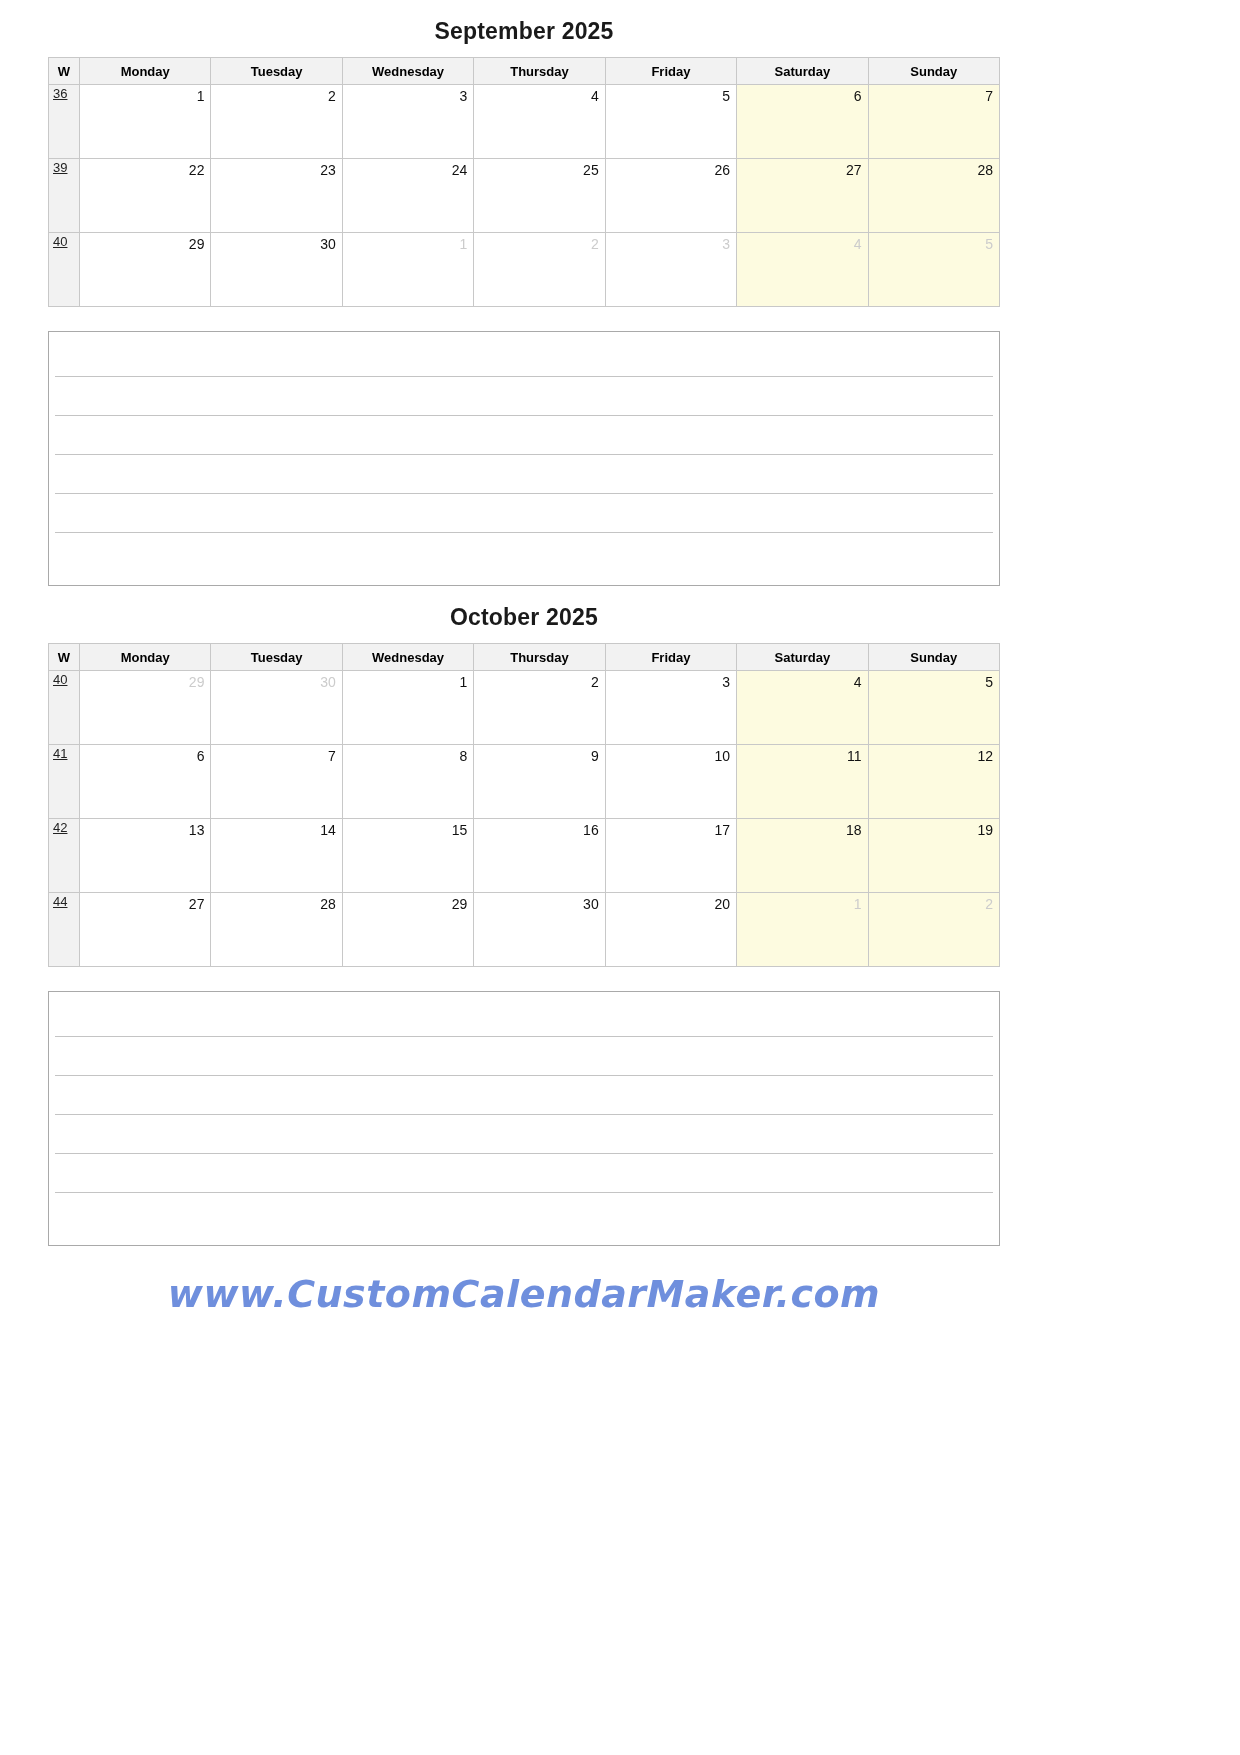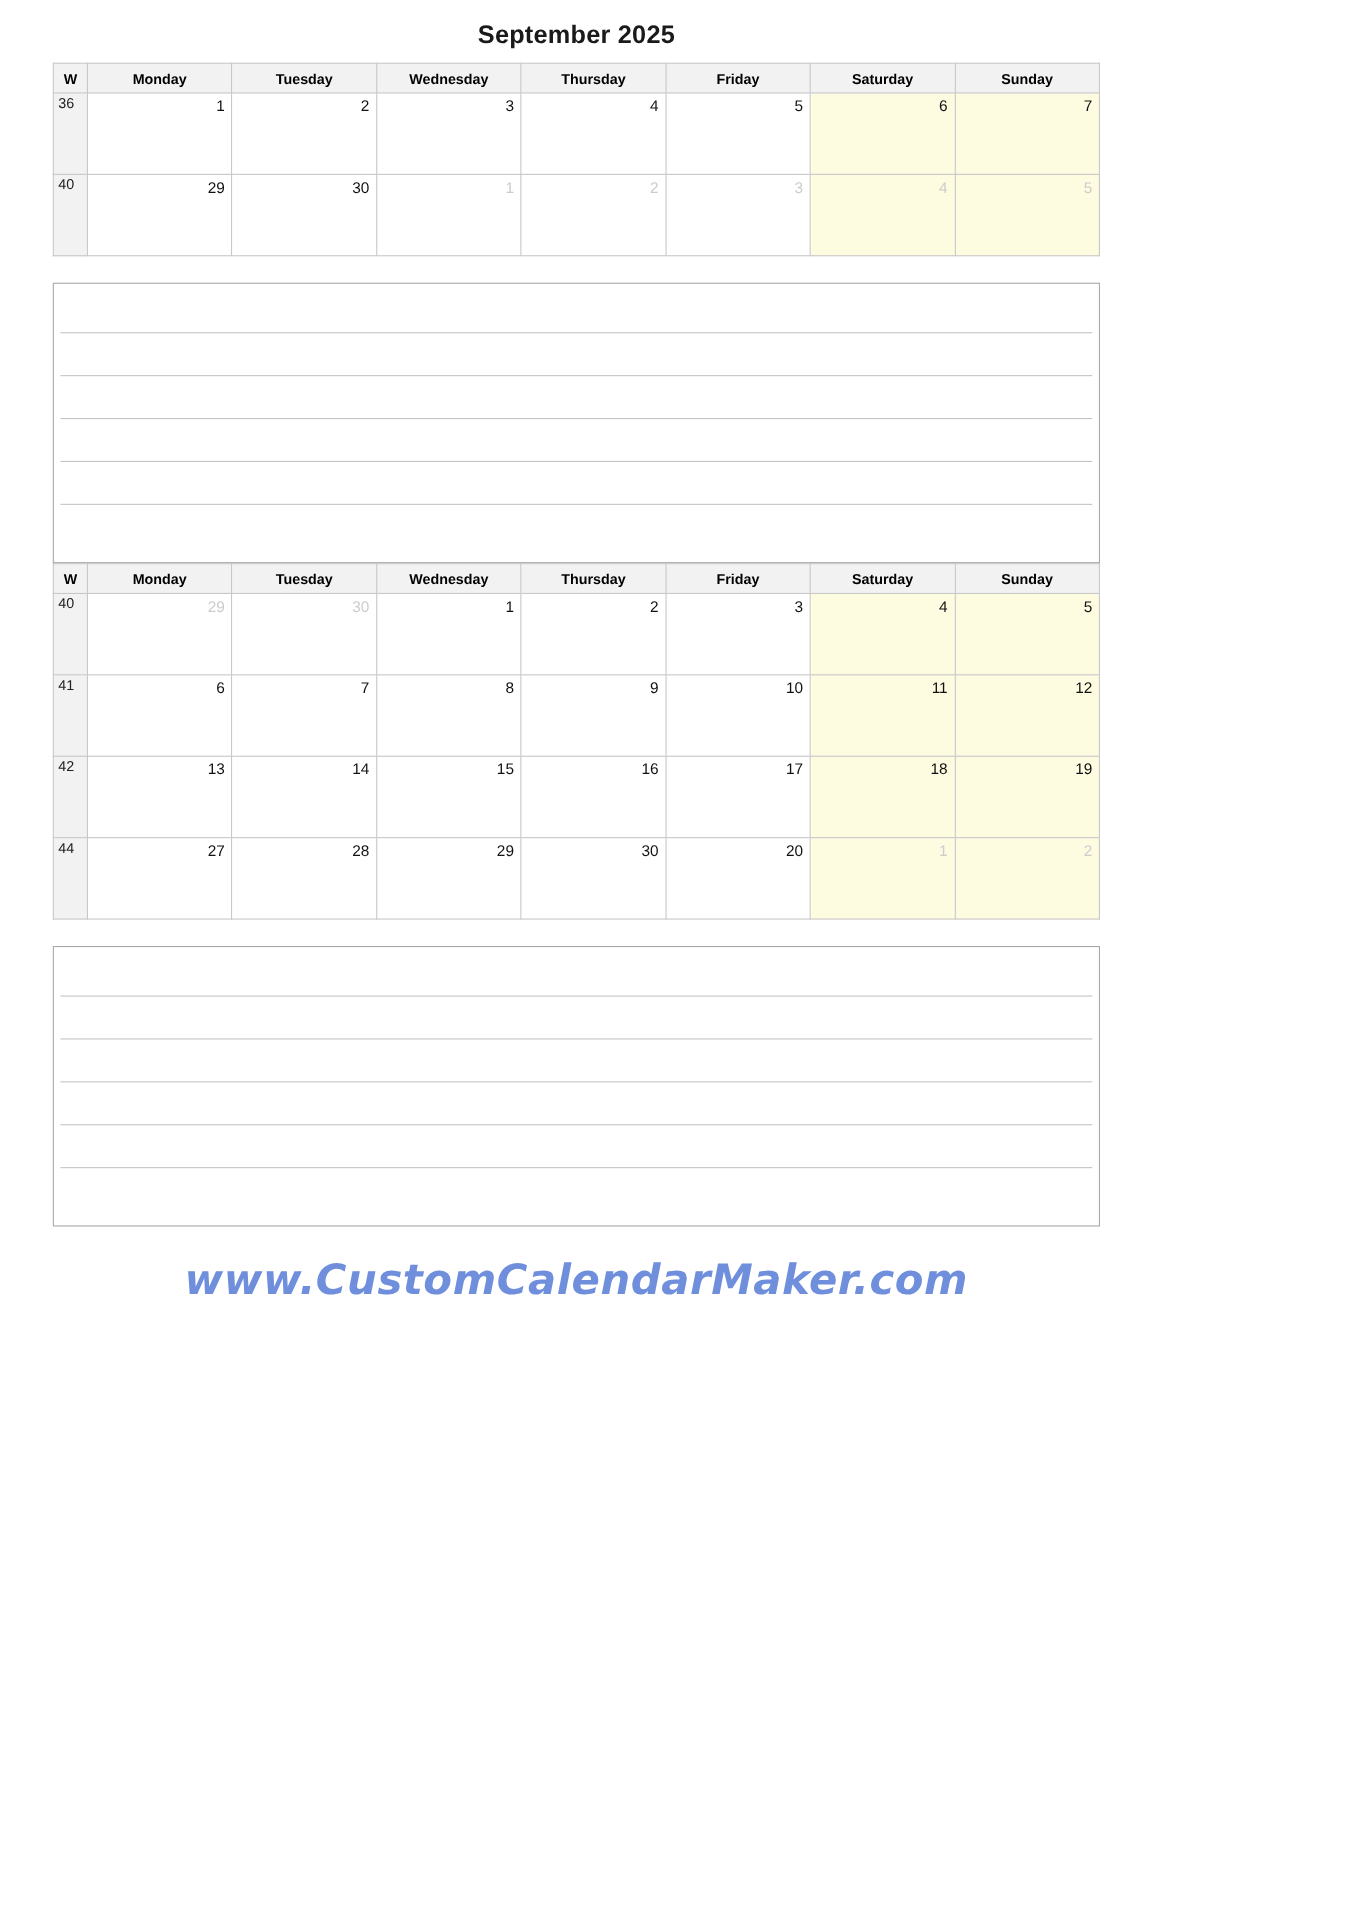--- a/index.html
+++ b/index.html
@@ -49,20 +49,21 @@
     width: 30px;
     background: #f2f2f2;
   }
   td.w-col {
     border: 1px solid #c8c8c8;
     font-size: 13px;
     text-align: left;
     padding-left: 4px;
     vertical-align: top;
     color: #222;
+    text-decoration: underline;
   }
   table.cal td.day {
     border: 1px solid #c8c8c8;
     height: 70px;
     vertical-align: top;
     text-align: right;
     font-size: 14px;
     padding: 3px 6px 0 0;
     color: #111;
     background: #ffffff;
@@ -124,20 +125,30 @@
           <td class="w-col">36</td>
           <td class="day">1</td>
           <td class="day">2</td>
           <td class="day">3</td>
           <td class="day">4</td>
           <td class="day">5</td>
           <td class="day weekend">6</td>
           <td class="day weekend">7</td>
         </tr>
         <tr>
+          <td class="w-col">39</td>
+          <td class="day">22</td>
+          <td class="day">23</td>
+          <td class="day">24</td>
+          <td class="day">25</td>
+          <td class="day">26</td>
+          <td class="day weekend">27</td>
+          <td class="day weekend">28</td>
+        </tr>
+        <tr>
           <td class="w-col">40</td>
           <td class="day">29</td>
           <td class="day">30</td>
           <td class="day other">1</td>
           <td class="day other">2</td>
           <td class="day other">3</td>
           <td class="day weekend other">4</td>
           <td class="day weekend other">5</td>
         </tr>
       </tbody>
@@ -147,20 +158,21 @@
       <div class="row"><span class="mid"></span></div>
       <div class="row"><span class="mid"></span></div>
       <div class="row"><span class="mid"></span></div>
       <div class="row"><span class="mid"></span></div>
       <div class="row"><span class="mid"></span></div>
       <div class="row"><span class="mid"></span></div>
     </div>
   </div>
 
   <div>
+    <h1 class="month-title">October 2025</h1>
     <table class="cal">
       <thead>
         <tr>
           <th class="w-col">W</th>
           <th>Monday</th>
           <th>Tuesday</th>
           <th>Wednesday</th>
           <th>Thursday</th>
           <th>Friday</th>
           <th>Saturday</th>

